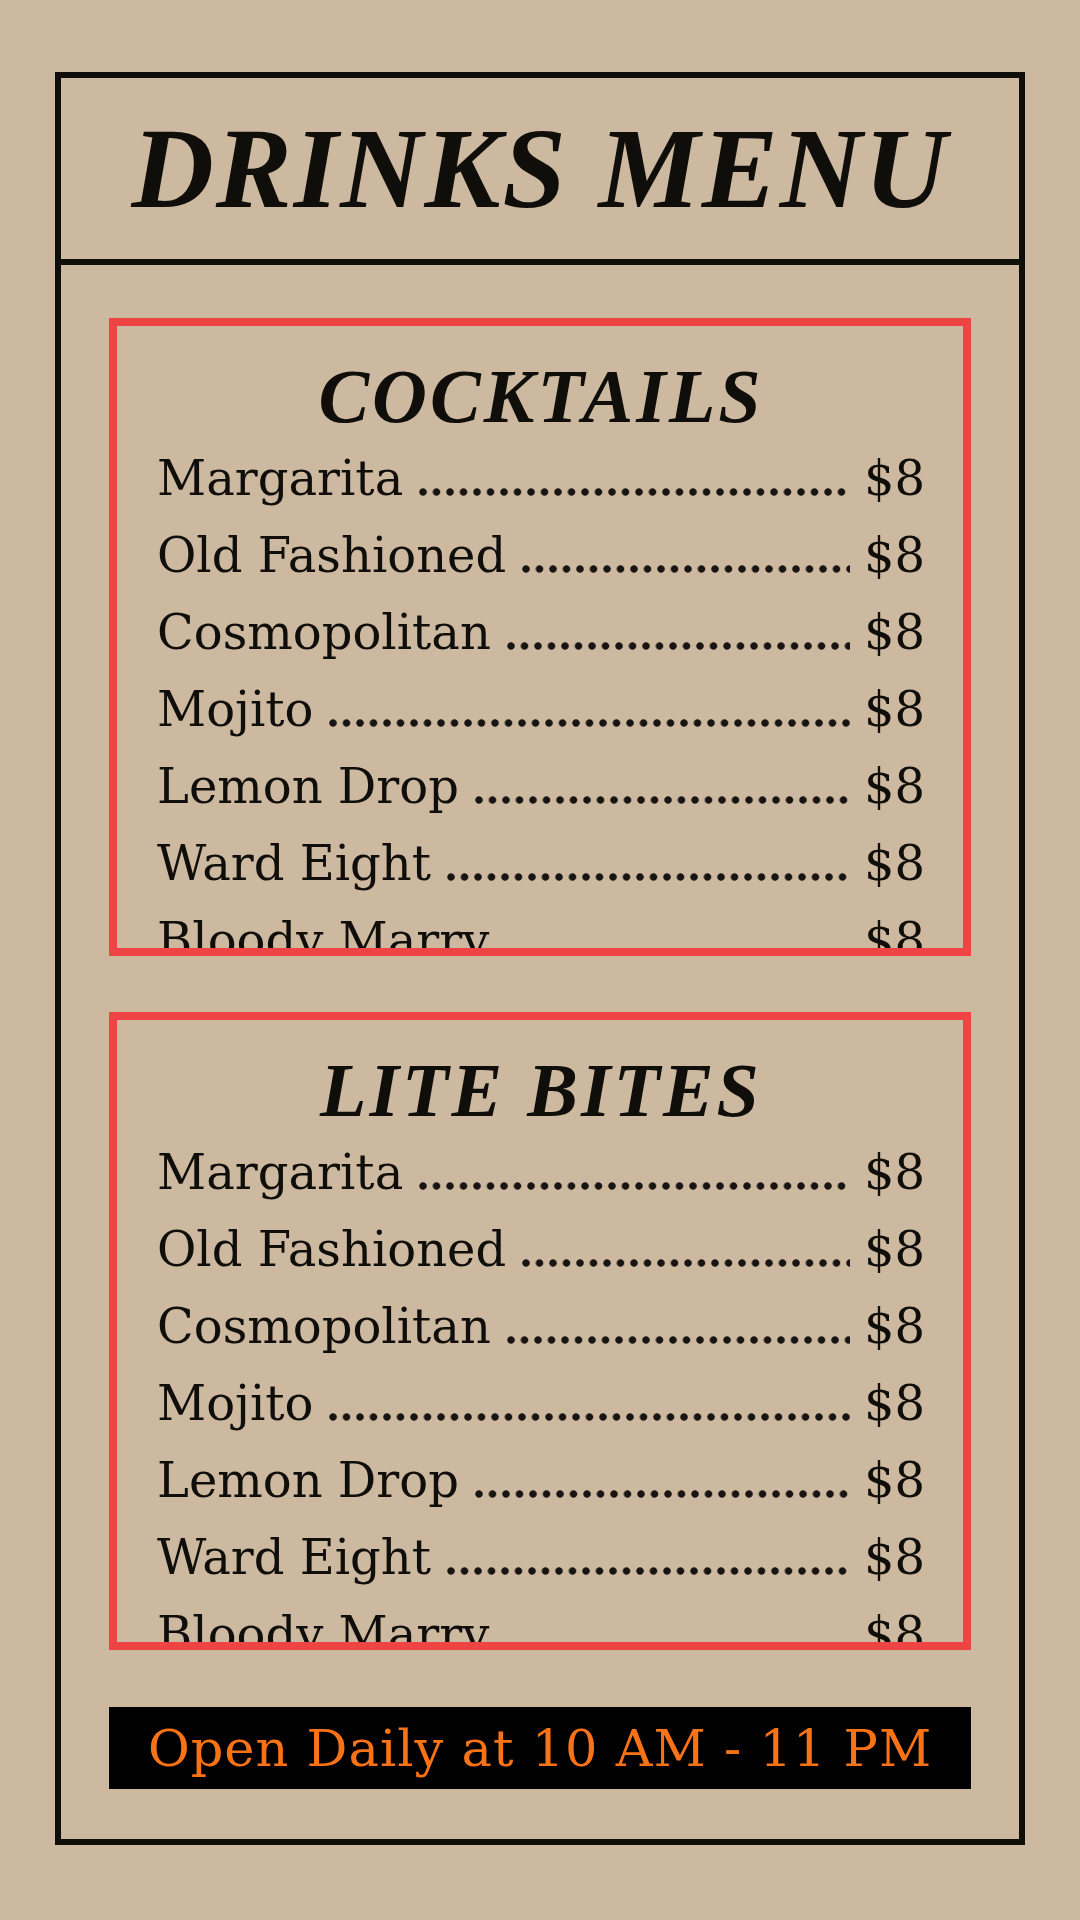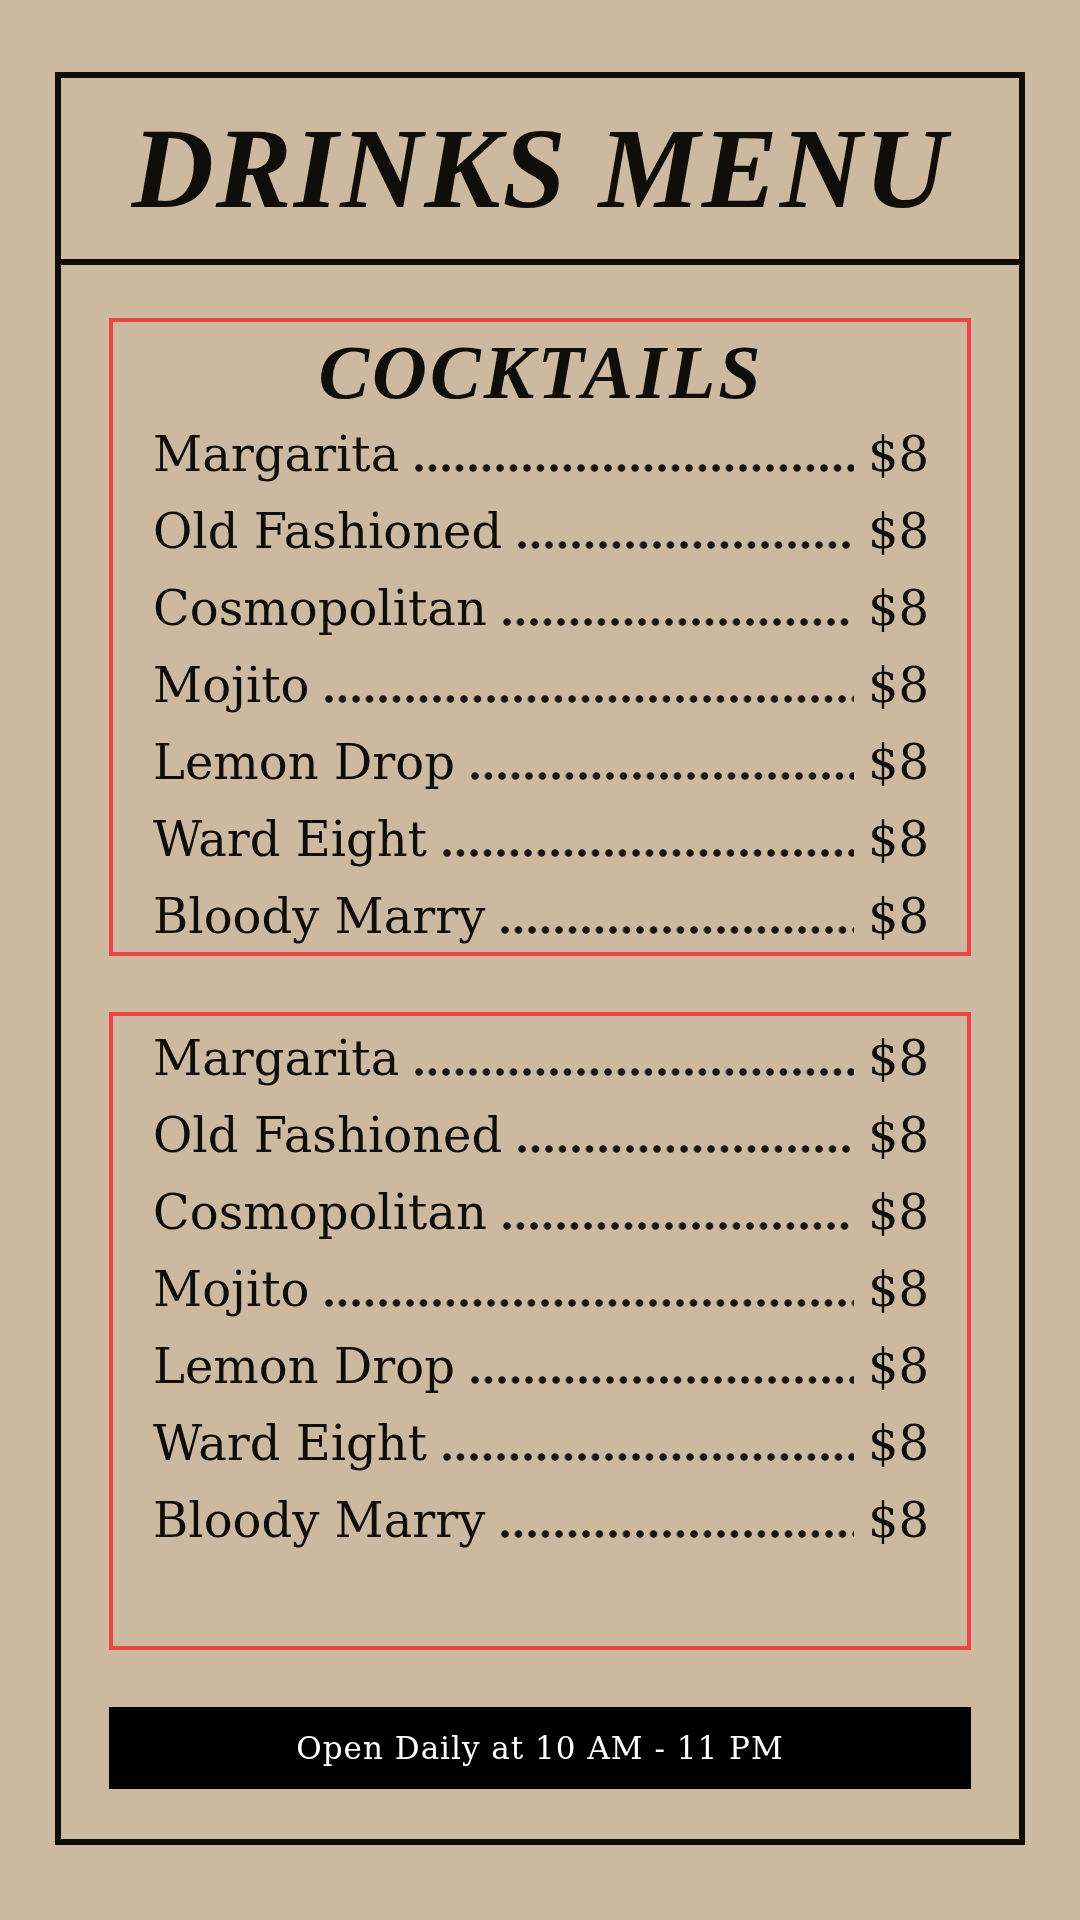--- a/index.html
+++ b/index.html
@@ -39,23 +39,23 @@
     white-space: nowrap;
   }
   .content {
     padding: 0 48px;
     display: flex;
     flex-direction: column;
     flex: 1;
   }
   .section {
     box-sizing: border-box;
-    border: 4px solid #ef4444;
+    border: 8px solid #ef4444;
     height: 638px;
-    padding: 4px 38px 0 40px;
+    padding: 24px 38px 0 40px;
     overflow: hidden;
   }
   .section-first { margin-top: 53px; }
   .section-second { margin-top: 56px; }
   .section-title {
     text-align: center;
     font-family: "Liberation Serif", serif;
     font-style: italic;
     font-weight: bold;
     font-size: 76px;
@@ -84,22 +84,22 @@
   .item-price { flex: 0 0 auto; }
   .footer-bar {
     margin-top: 57px;
     height: 82px;
     background: #000000;
     display: flex;
     align-items: center;
     justify-content: center;
   }
   .footer-text {
-    color: #ffffff;
-    font-size: 31px;
+    color: #f97316;
+    font-size: 51px;
     letter-spacing: 1px;
   }
 </style>
 </head>
 <body>
 
 <div class="card">
 
   <div class="title-block">
     <div class="menu-title">DRINKS MENU</div>
@@ -142,20 +142,21 @@
         </div>
         <div class="item">
           <span class="item-name">Bloody Marry</span>
           <span class="leader"></span>
           <span class="item-price">$8</span>
         </div>
       </div>
     </div>
 
     <div class="section section-second">
+      <div class="section-title">LITE BITES</div>
       <div class="items">
         <div class="item">
           <span class="item-name">Margarita</span>
           <span class="leader"></span>
           <span class="item-price">$8</span>
         </div>
         <div class="item">
           <span class="item-name">Old Fashioned</span>
           <span class="leader"></span>
           <span class="item-price">$8</span>

